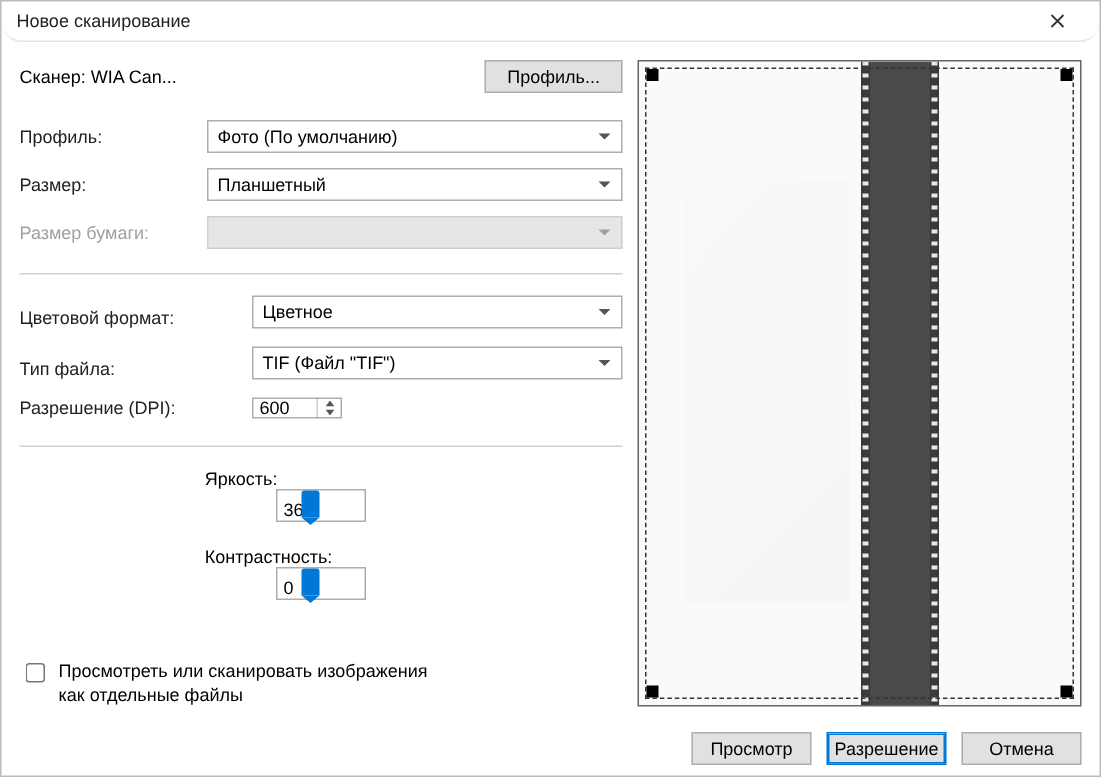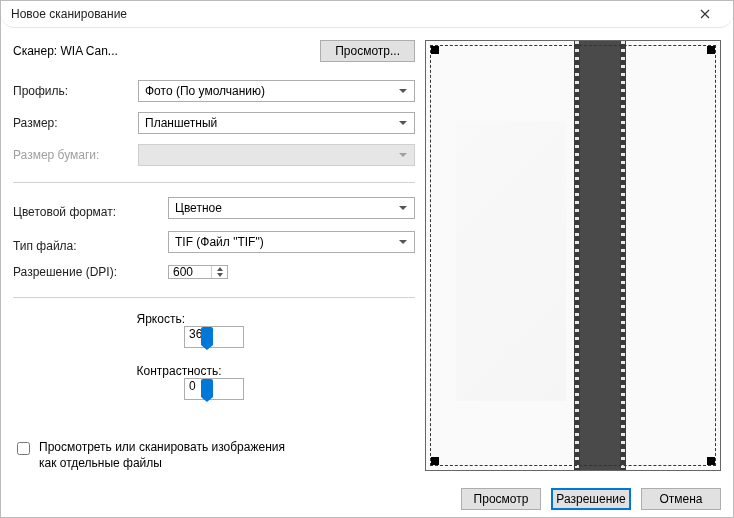--- a/index.html
+++ b/index.html
@@ -27,21 +27,21 @@
   .sep { height: 1px; background: #d0d0d0; margin: 6px 0 14px 0; }
   .row2 { display: flex; align-items: flex-end; margin-bottom: 12px; }
   .row2 .label { width: 155px; color: #222; }
   .row2 .combo { flex: 1; }
   .slider-row { display: flex; align-items: center; margin-bottom: 16px; flex-direction: column; }
   .slider-row .label { width: 155px; }
   .slider { flex: 1; height: 20px; position: relative; margin-right: 14px; }
   .slider .track { position: absolute; top: 9px; left: 0; right: 0; height: 2px; background: #c8c8c8; border-radius: 1px; }
   .slider .thumb { position: absolute; top: 1px; width: 12px; height: 18px; background: #0078d7; border-radius: 2px 2px 0 0; cursor: pointer; }
   .slider .thumb::after { content:""; position:absolute; bottom:-5px; left:0; border-left:6px solid transparent; border-right:6px solid transparent; border-top:5px solid #0078d7; }
-  .numbox { width: 60px; height: 22px; border: 1px solid #adadad; display: flex; align-items: flex-start; padding: 0 4px; background: #fff; }
+  .numbox { width: 60px; height: 22px; border: 1px solid #adadad; display: flex; align-items: flex-end; padding: 0 4px; background: #fff; }
   .spin { width: 60px; height: 14px; border: 1px solid #adadad; display: flex; background: #fff; }
   .spin .v { flex: 1; display: flex; align-items: center; padding: 0 4px; }
   .spin .arrows { width: 16px; border-left: 1px solid #ccc; display: flex; flex-direction: column; }
   .spin .arrows div { flex:1; display:flex; align-items:center; justify-content:center; cursor:pointer; }
   .spin .arrows svg { width:6px; height:4px; }
   .checkrow { display: flex; align-items: flex-start; gap: 6px; margin-top: 24px; }
   .checkrow input { margin-top: 2px; }
   .checkrow .cklbl { max-width: 260px; line-height: 1.3; }
   .right { width: 296px; display: flex; flex-direction: column; }
   .preview { flex: 1; border: 1px solid #666; background: #fafafa; position: relative; overflow: hidden; }
@@ -76,21 +76,21 @@
   </div>
 
   <div class="client">
     <div class="left">
 
       <div class="scanner-row">
         <div class="scanner-label">
           <span>Сканер:</span>
           <span>WIA Can...</span>
         </div>
-        <div class="btn">Просмотр...</div>
+        <div class="btn">Профиль...</div>
       </div>
 
       <div class="row">
         <div class="label">Профиль:</div>
         <div class="combo">
           <div class="txt">Фото (По умолчанию)</div>
           <div class="drop">
               <svg viewBox="0 0 8 8">
                 <path d="M0 2 L4 6 L8 2 Z" fill="#555"></path>
               </svg>

